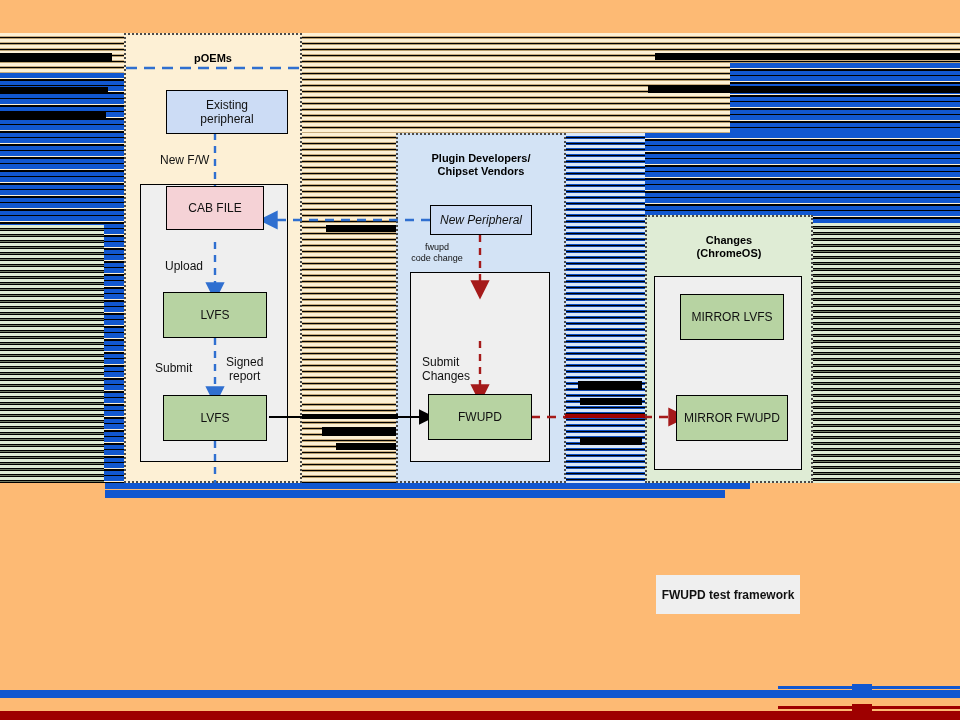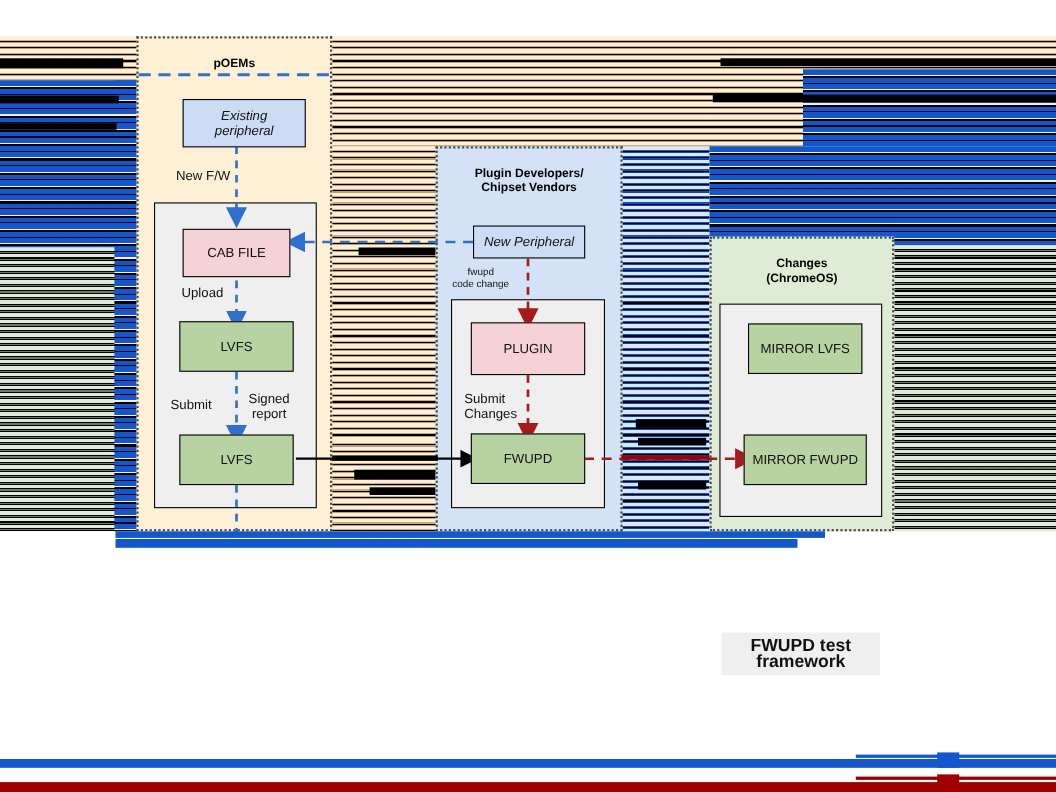--- a/index.html
+++ b/index.html
@@ -1,18 +1,18 @@
 <!DOCTYPE html>
 <html><head>
 <meta charset="utf-8">
 <style>
   html,body{margin:0;padding:0;background:#000;}
   body{width:960px;height:720px;overflow:hidden;
        font-family:"Liberation Sans","DejaVu Sans",sans-serif;}
-  #stage{position:relative;width:960px;height:720px;background:#ffffff;}
+  #stage{position:relative;width:960px;height:720px;background:#fdba74;}
 
   
   .glitch{position:absolute;pointer-events:none;}
   .stripe-cream{
     background-image:repeating-linear-gradient(to bottom,
       #fdf0d5 0px,#fdf0d5 3px,
       #c9ad7f 3px,#c9ad7f 4px,
       #000 4px,#000 5px,
       #b99f6e 5px,#b99f6e 6px);
   }
@@ -143,58 +143,55 @@
 
     <line x1="269" y1="417" x2="425" y2="417" stroke="#000" stroke-width="2" marker-end="url(#ahBlack)"></line>
 
     <line x1="531" y1="417" x2="676" y2="417" stroke="#a51a1a" stroke-width="2.4" stroke-dasharray="9,7" marker-end="url(#ahRed)"></line>
   </svg>
 
   <div class="redbar" style="left:565px;top:414px;width:80px;height:4px;"></div>
 
   <div class="blackbar" style="left:302px;top:414px;width:96px;height:5px;"></div>
 
-  <div class="node n-blue" style="left:166px;top:90px;width:112px;height:44px;font-style:italic;">
+  <div class="node n-blue" style="left:166px;top:90px;width:122px;height:44px;">
     <span style="white-space:pre;">Existing
 peripheral</span>
   </div>
 
-  <div class="node n-pink" style="left:166px;top:208px;width:98px;height:44px;">
+  <div class="node n-pink" style="left:166px;top:186px;width:98px;height:44px;">
     <span>CAB FILE</span>
   </div>
 
   <div class="node n-green" style="left:163px;top:292px;width:104px;height:46px;">
     <span>LVFS</span>
   </div>
 
   <div class="node n-green" style="left:163px;top:395px;width:104px;height:46px;">
     <span>LVFS</span>
   </div>
 
   <div class="node n-blue" style="left:430px;top:205px;width:102px;height:30px;font-style:italic;">
     <span>New Peripheral</span>
   </div>
 
-  <div class="node n-pink" style="left:428px;top:293px;width:104px;height:48px;">
-    <span>PLUGIN</span>
-  </div>
 
   <div class="node n-green" style="left:428px;top:394px;width:104px;height:46px;">
     <span>FWUPD</span>
   </div>
 
   <div class="node n-green" style="left:680px;top:294px;width:104px;height:46px;">
     <span>MIRROR LVFS</span>
   </div>
 
   <div class="node n-green" style="left:676px;top:395px;width:112px;height:46px;">
     <span>MIRROR FWUPD</span>
   </div>
 
-  <div class="node n-white" style="left:656px;top:575px;width:144px;height:39px;border:none;background:#efefef;font-weight:bold;font-size:16px;">
+  <div class="node n-white" style="left:656px;top:575px;width:144px;height:39px;border:none;background:#efefef;font-weight:bold;font-size:12px;">
     <span>FWUPD test framework</span>
   </div>
 
   <div class="lbl" style="left:160px;top:153px;">New F/W</div>
   <div class="lbl" style="left:165px;top:259px;">Upload</div>
   <div class="lbl" style="left:155px;top:361px;">Submit</div>
   <div class="lbl" style="left:226px;top:355px;text-align:center;">Signed
 report</div>
   <div class="lbl lbl-sm" style="left:401px;top:242px;width:72px;">fwupd
 code change</div>

